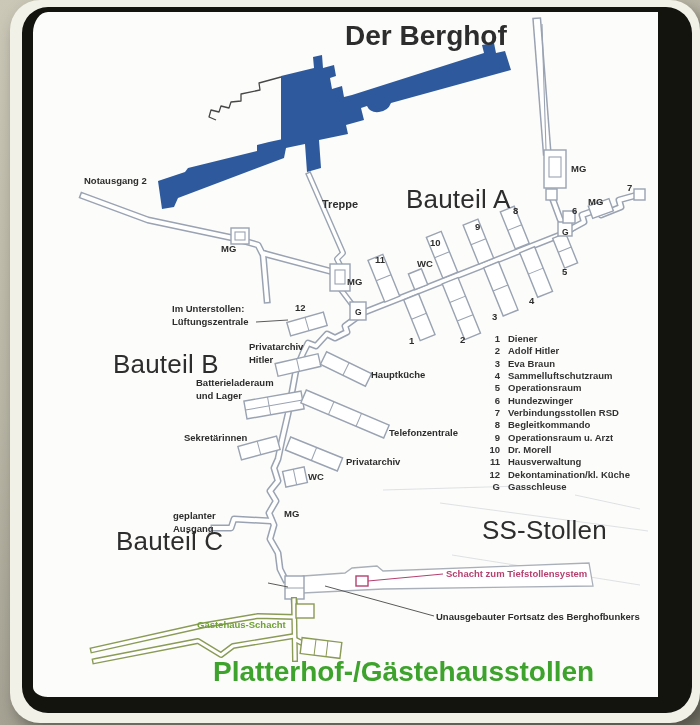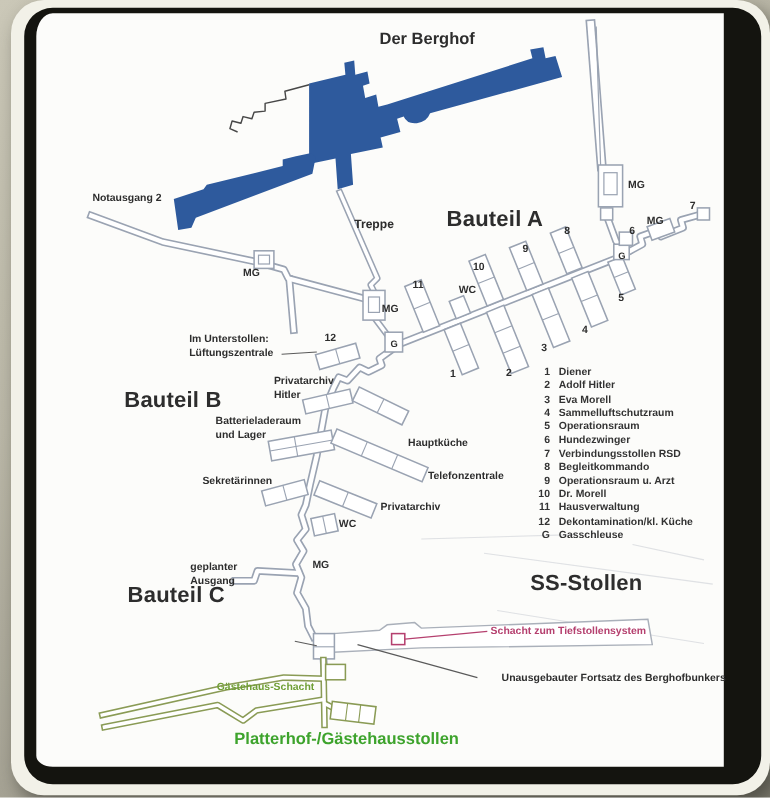--- a/index.html
+++ b/index.html
@@ -33,22 +33,22 @@
   .thin{stroke:var(--corridor);stroke-width:1.1;fill:none;}
   .bld{fill:var(--building);}
   .annex{fill:none;stroke:#474747;stroke-width:1.3;stroke-linejoin:round;}
   .pointer{stroke:#5a5a5a;stroke-width:1;fill:none;}
   .pinkline{stroke:var(--pink);stroke-width:1.1;fill:none;}
   .pinksq{fill:none;stroke:var(--pink);stroke-width:1.4;}
   .fort{fill:#ffffff;stroke:#aab0ba;stroke-width:1.3;}
   .faint{stroke:#c6cad2;stroke-width:1;opacity:.55;fill:none;}
   
   .lbl{position:absolute;font-size:9.5px;font-weight:700;color:#2d2d2d;white-space:nowrap;line-height:12.5px;}
-  .big{font-size:20px;font-weight:700;letter-spacing:.2px;}
-  .title{font-size:15px;font-weight:700;}
+  .big{font-size:26px;font-weight:400;letter-spacing:.2px;}
+  .title{font-size:28px;font-weight:700;}
   .mid{font-size:11px;}
   .tiny{font-size:8.5px;}
   .green-t{color:var(--greenText);}
   .olive-t{color:var(--oliveText);}
   .pink-t{color:var(--pink);}
   
   .legend{position:absolute;left:487px;top:333px;}
   .legend .row{display:flex;font-size:9.5px;font-weight:700;color:#333;line-height:12.35px;}
   .legend .num{width:13px;text-align:right;flex:none;}
   .legend .lab{margin-left:8px;white-space:nowrap;}
@@ -282,47 +282,47 @@
   <div>Lüftungszentrale</div>
 </div>
 <div class="lbl" style="left:249px;top:341px;">
   <div>Privatarchiv</div>
   <div>Hitler</div>
 </div>
 <div class="lbl" style="left:196px;top:377px;">
   <div>Batterieladeraum</div>
   <div>und Lager</div>
 </div>
-<div class="lbl" style="left:371px;top:369px;margin-top:28px;">Hauptküche</div>
+<div class="lbl" style="left:371px;top:369px;">Hauptküche</div>
 <div class="lbl" style="left:389px;top:427px;">Telefonzentrale</div>
 <div class="lbl" style="left:184px;top:432px;">Sekretärinnen</div>
 <div class="lbl" style="left:346px;top:456px;">Privatarchiv</div>
 <div class="lbl" style="left:173px;top:510px;">
   <div>geplanter</div>
   <div>Ausgang</div>
 </div>
 <div class="lbl olive-t" style="left:197px;top:576px;margin-top:43px;">Gästehaus-Schacht</div>
 <div class="lbl pink-t" style="left:446px;top:568px;">Schacht zum Tiefstollensystem</div>
-<div class="lbl" style="left:456px;top:611px;text-align:right;">Unausgebauter Fortsatz des Berghofbunkers</div>
+<div class="lbl" style="left:436px;top:611px;text-align:right;">Unausgebauter Fortsatz des Berghofbunkers</div>
 
 <div class="legend">
 
     <div class="row">
       <span class="num">1</span>
       <span class="lab">Diener</span>
     </div>
 
     <div class="row">
       <span class="num">2</span>
       <span class="lab">Adolf Hitler</span>
     </div>
 
     <div class="row">
       <span class="num">3</span>
-      <span class="lab">Eva Morell</span>
+      <span class="lab">Eva Braun</span>
     </div>
 
     <div class="row">
       <span class="num">4</span>
       <span class="lab">Sammelluftschutzraum</span>
     </div>
 
     <div class="row">
       <span class="num">5</span>
       <span class="lab">Operationsraum</span>

